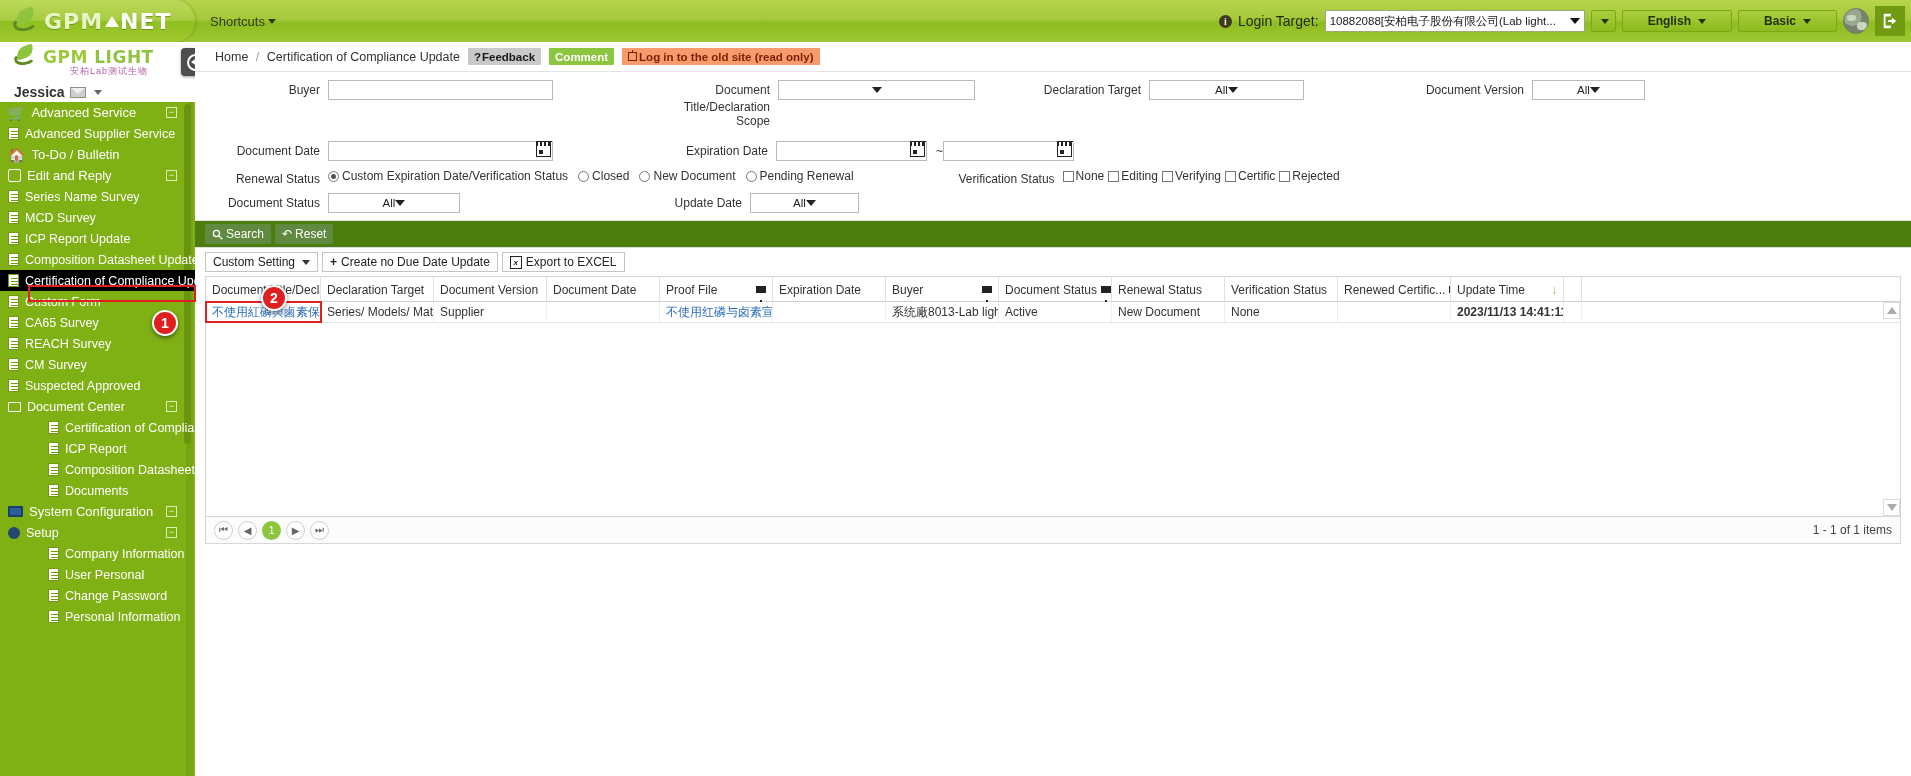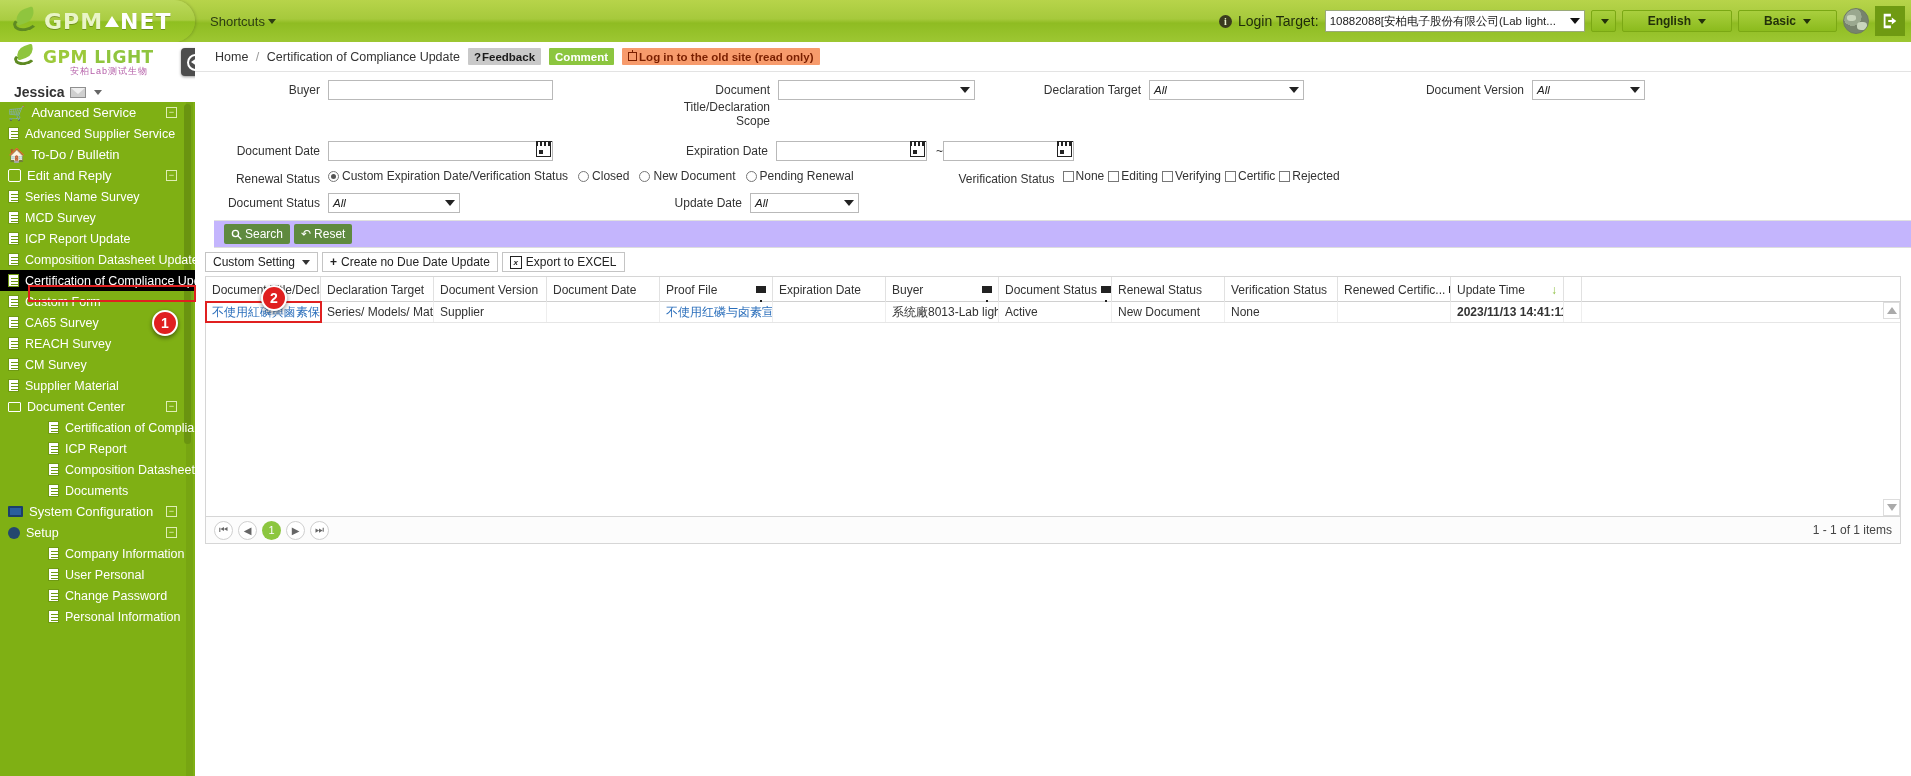--- a/index.html
+++ b/index.html
@@ -176,38 +176,38 @@
   #search-panel { padding: 8px 10px 0 10px; }
   .frow { display:flex; align-items:flex-start; margin-bottom: 7px; }
   .fcell { display:flex; align-items:flex-start; }
   .flabel { font-size: 12px; color:#333; text-align:right; padding-top: 3px; }
   .finput {
     height: 20px; border: 1px solid #b9b9b9; background:#fff; font-size: 11.5px;
     padding: 0 4px; outline:none; font-family:"Liberation Sans",sans-serif;
   }
   .fselect {
     height: 20px; border: 1px solid #b9b9b9; background:#fff; font-size: 11.5px;
-    display:flex; align-items:center; justify-content:space-between; padding: 0 4px; cursor:pointer;font-style:italic;
+    display:flex; align-items:center; justify-content:center; padding: 0 4px; cursor:pointer;
   }
   .fselect .arw { width:0;height:0;border-left:5px solid transparent;border-right:5px solid transparent;border-top:6px solid #222;}
   .cal-ic {
     width: 15px; height: 16px; border: 1.5px solid #222; position: relative; margin-left:-17px; background:#fff; cursor:pointer;
   }
   .cal-ic:before{content:"";position:absolute;left:-1.5px;top:-1.5px;right:-1.5px;height:4px;border-top:1.5px solid #222;background:repeating-linear-gradient(to right,#222 0 2px,transparent 2px 4px);}
   .cal-ic:after{content:"";position:absolute;left:2px;bottom:2px;width:4px;height:4px;background:#222;}
   .radio-grp, .chk-grp { display:flex; align-items:center; font-size: 12px; color:#333;}
   .radio { width:11px;height:11px;border:1.5px solid #777;border-radius:50%;margin-right:3px;background:#fff;position:relative;flex:none;cursor:pointer;}
   .radio.on:after{content:"";position:absolute;left:2px;top:2px;width:5px;height:5px;border-radius:50%;background:#555;}
   .chk { width:11px;height:11px;border:1.5px solid #777;margin-right:2px;background:#fff;flex:none;cursor:pointer;}
   .radio-opt { display:flex;align-items:center;margin-right:10px; cursor:pointer;}
   .chk-opt { display:flex;align-items:center;margin-right:4px; cursor:pointer;}
 
   #action-bar {
-    background: #c4b5fd; border-top:1px solid #e0e0e0; border-bottom: 1px solid #ddd;
-    height: 28px; display:flex; align-items:center; padding-left: 10px; gap: 4px; margin-top: 4px; margin-left: 19px;
+    background: #4d7c0f; border-top:1px solid #e0e0e0; border-bottom: 1px solid #ddd;
+    height: 28px; display:flex; align-items:center; padding-left: 10px; gap: 4px; margin-top: 4px;
   }
   .abtn {
     background:#5f8a3f; color:#fff; height:20px; font-size:12px; display:flex;align-items:center;
     padding: 0 7px; gap:3px; cursor:pointer; border: none; border-radius:2px;
   }
   #toolbar2 { height: 28px; display:flex; align-items:center; padding-left: 10px; gap:4px; background:#fff;}
   .wbtn {
     background:#fff; border:1px solid #c4c4c4; height: 20px; font-size: 12px;
     display:flex; align-items:center; padding: 0 7px; gap:4px; cursor:pointer; color:#222;
   }
@@ -396,21 +396,21 @@
       <div class="nav-item lvl2">
         <span class="ic">
           <span class="doc-ic"></span>
         </span>
         <span>CM Survey</span>
       </div>
       <div class="nav-item lvl2">
         <span class="ic">
           <span class="doc-ic"></span>
         </span>
-        <span>Supplier Material</span>
+        <span>Suspected Approved</span>
       </div>
       <div class="nav-item lvl2">
         <span class="ic">
           <span class="folder-ic"></span>
         </span>
         <span>Document Center</span>
         <span class="exp">−</span>
       </div>
       <div class="nav-item lvl3">
         <span class="ic">

